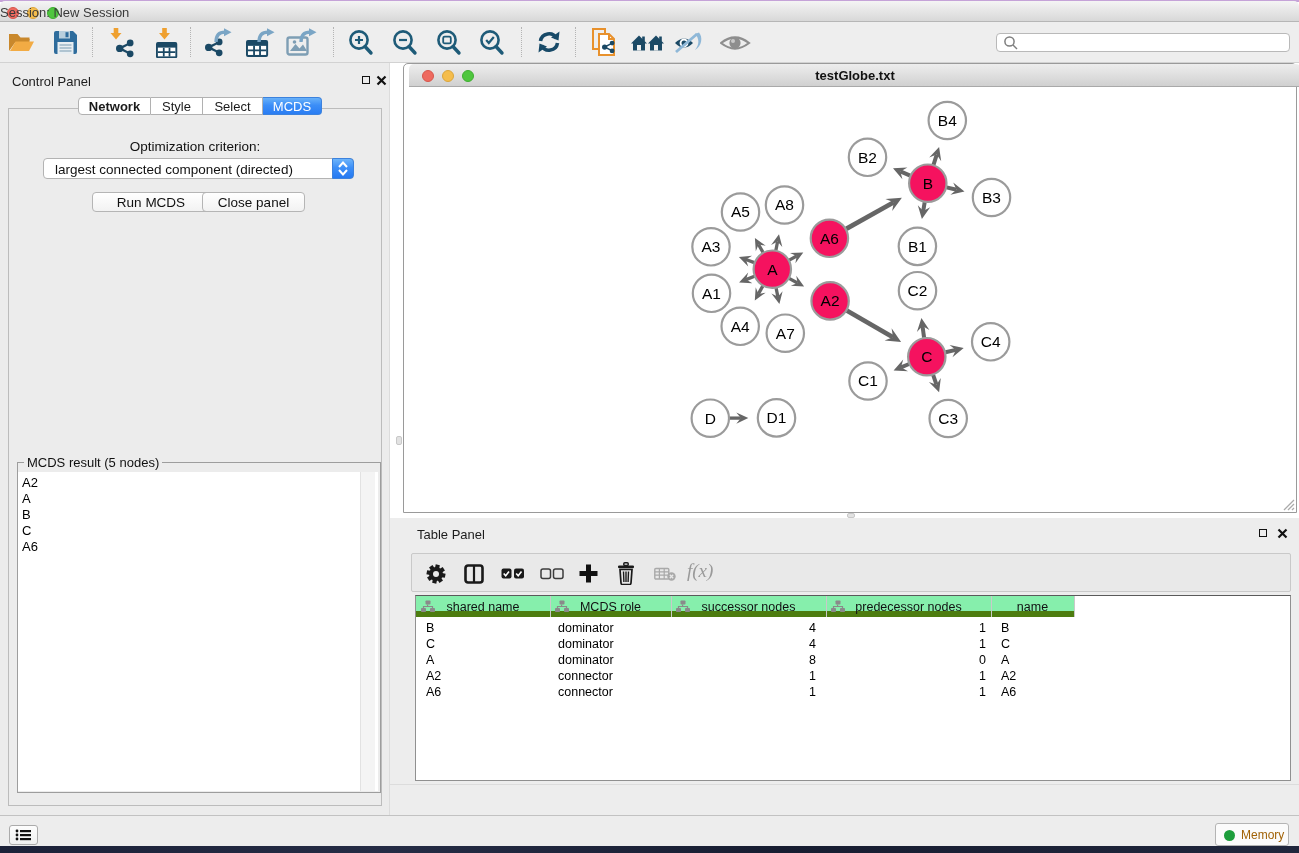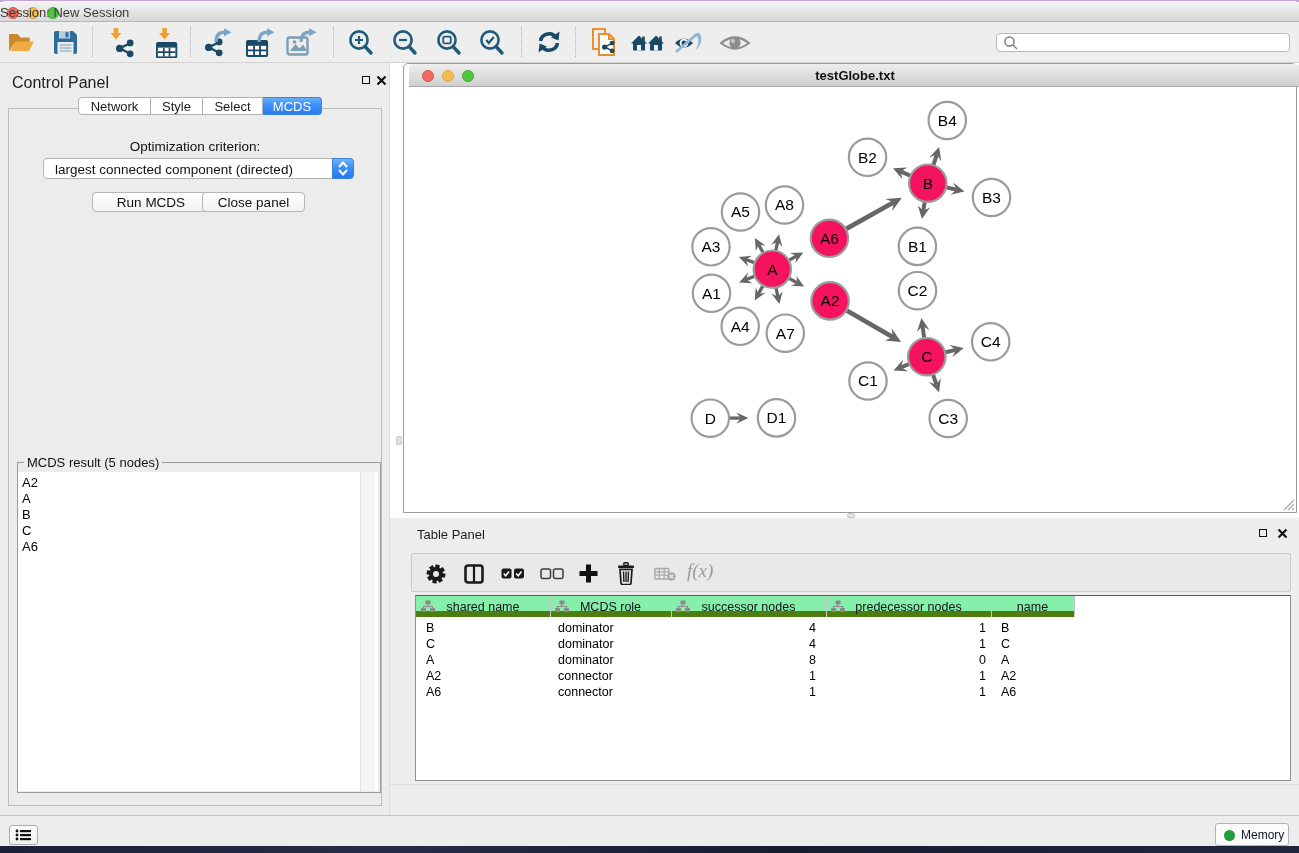--- a/index.html
+++ b/index.html
@@ -13,27 +13,27 @@
 #titlebar .r { left:7px;  background:#ee6a5f; border:1px solid #d7564c; }
 #titlebar .y { left:27px; background:#f5bd4c; border:1px solid #dba53b; }
 #titlebar .g { left:47px; background:#4fc63e; border:1px solid #3fae31; }
 #titletext { width:100%; top:4px; font-size:13px; color:#3a3a3a; }
 #toolbar { left:0; top:22px; width:1299px; height:41px; background:#eeeeee; border-bottom:1px solid #d2d2d2; }
 .sep { position:absolute; top:5px; height:30px; border-left:1px dotted #b4b4b4; }
 #searchbox { left:996px; top:11px; width:294px; height:19px; background:#fff;
   border:1px solid #b9b9b9; border-radius:4px; }
 
 #cpanel { left:0; top:63px; width:390px; height:752px; background:#ececec; border-right:1px solid #dcdcdc; }
-#cpanel .ptitle { left:12px; top:11px; font-size:16px; color:#1d1d1d; }
+#cpanel .ptitle { left:12px; top:11px; font-size:13px; color:#1d1d1d; }
 .minbox { position:absolute; width:8px; height:8px; border:1.3px solid #111; }
 #cp-pane { left:8px; top:45px; width:374px; height:698px; border:1px solid #bcbcbc; background:#ececec; }
 .tabrow { position:absolute; display:flex; }
 .tab { height:18px; font-size:13px; color:#1a1a1a; background:#fff; border:1px solid #b1b1b1;
   border-left:none; display:flex; align-items:center; justify-content:center; }
-.tab.first { border-left:1px solid #b1b1b1; border-radius:4px 0 0 4px; }
+.tab.first { border-left:1px solid #b1b1b1; border-radius:4px 0 0 4px;font-weight:bold; }
 .tab.last  { border-radius:0 4px 4px 0; }
 .tab.sel { background:linear-gradient(#68b1f9,#3c8ef7 45%,#2a7df3); color:#fff; border-color:#3c82dd; }
 #opt-label { left:0; top:76px; width:390px; text-align:center; font-size:13.5px; color:#111; }
 #dropdown { left:43px; top:95px; width:311px; height:21px; background:#fff; border:1px solid #b3b3b3; border-radius:4px; }
 #dropdown .txt { position:absolute; left:11px; top:3px; font-size:13.5px; color:#111; }
 #dropdown .cap { position:absolute; right:-1px; top:-1px; width:22px; height:21px; border-radius:0 4px 4px 0;
   background:linear-gradient(#6db4fa,#3d8ff7 45%,#2579f2); border:1px solid #3c82dd; }
 .btn { position:absolute; height:20px; background:linear-gradient(#ffffff,#f2f2f2); border:1px solid #b5b5b5;
   border-radius:4px; font-size:13.5px; color:#111; display:flex; align-items:center; justify-content:center; }
 #groupbox { left:17px; top:399px; width:364px; height:331px; border:1px solid #9d9d9d; }
@@ -57,21 +57,21 @@
 #thead { position:absolute; left:0; top:0; width:658px; height:21px; background:#86efac; border-bottom:6px solid #4d7c0f; }
 .hsep { position:absolute; top:0; height:21px; border-left:1px solid #c9c9c9; }
 .hlab { position:absolute; top:4px; font-size:12.5px; color:#111; text-align:center; }
 .cell { position:absolute; font-size:12.5px; color:#000; }
 .tabrow2 { position:absolute; display:flex; }
 .tab2 { height:21px; font-size:13px; color:#1a1a1a; background:#fff; border:1px solid #b1b1b1;
   border-left:none; display:flex; align-items:center; justify-content:center; }
 
 #statusbar { left:0; top:815px; width:1299px; height:31px; background:#ededed; border-top:1px solid #c2c2c2; }
 #memorybtn { left:1215px; top:7px; width:74px; height:23px; background:#fbfbfb; border:1px solid #b4b4b4;
-  border-radius:3px; font-size:12px; color:#0f172a; }
+  border-radius:3px; font-size:12px; color:#a16207; }
 #bottomstrip { left:0; top:846px; width:1299px; height:7px; background:linear-gradient(90deg,#1b2138,#252c45 30%,#171d31 60%,#20263c); }
 </style></head><body>
 <div class="abs" id="deskstrip"></div>
 <div class="abs" id="titlebar">
   <div class="tl r"></div>
     <div class="tl y"></div>
     <div class="tl g"></div>
   <div class="abs" id="titletext">Session: New Session</div>
 </div>
 <div class="abs" id="toolbar">

